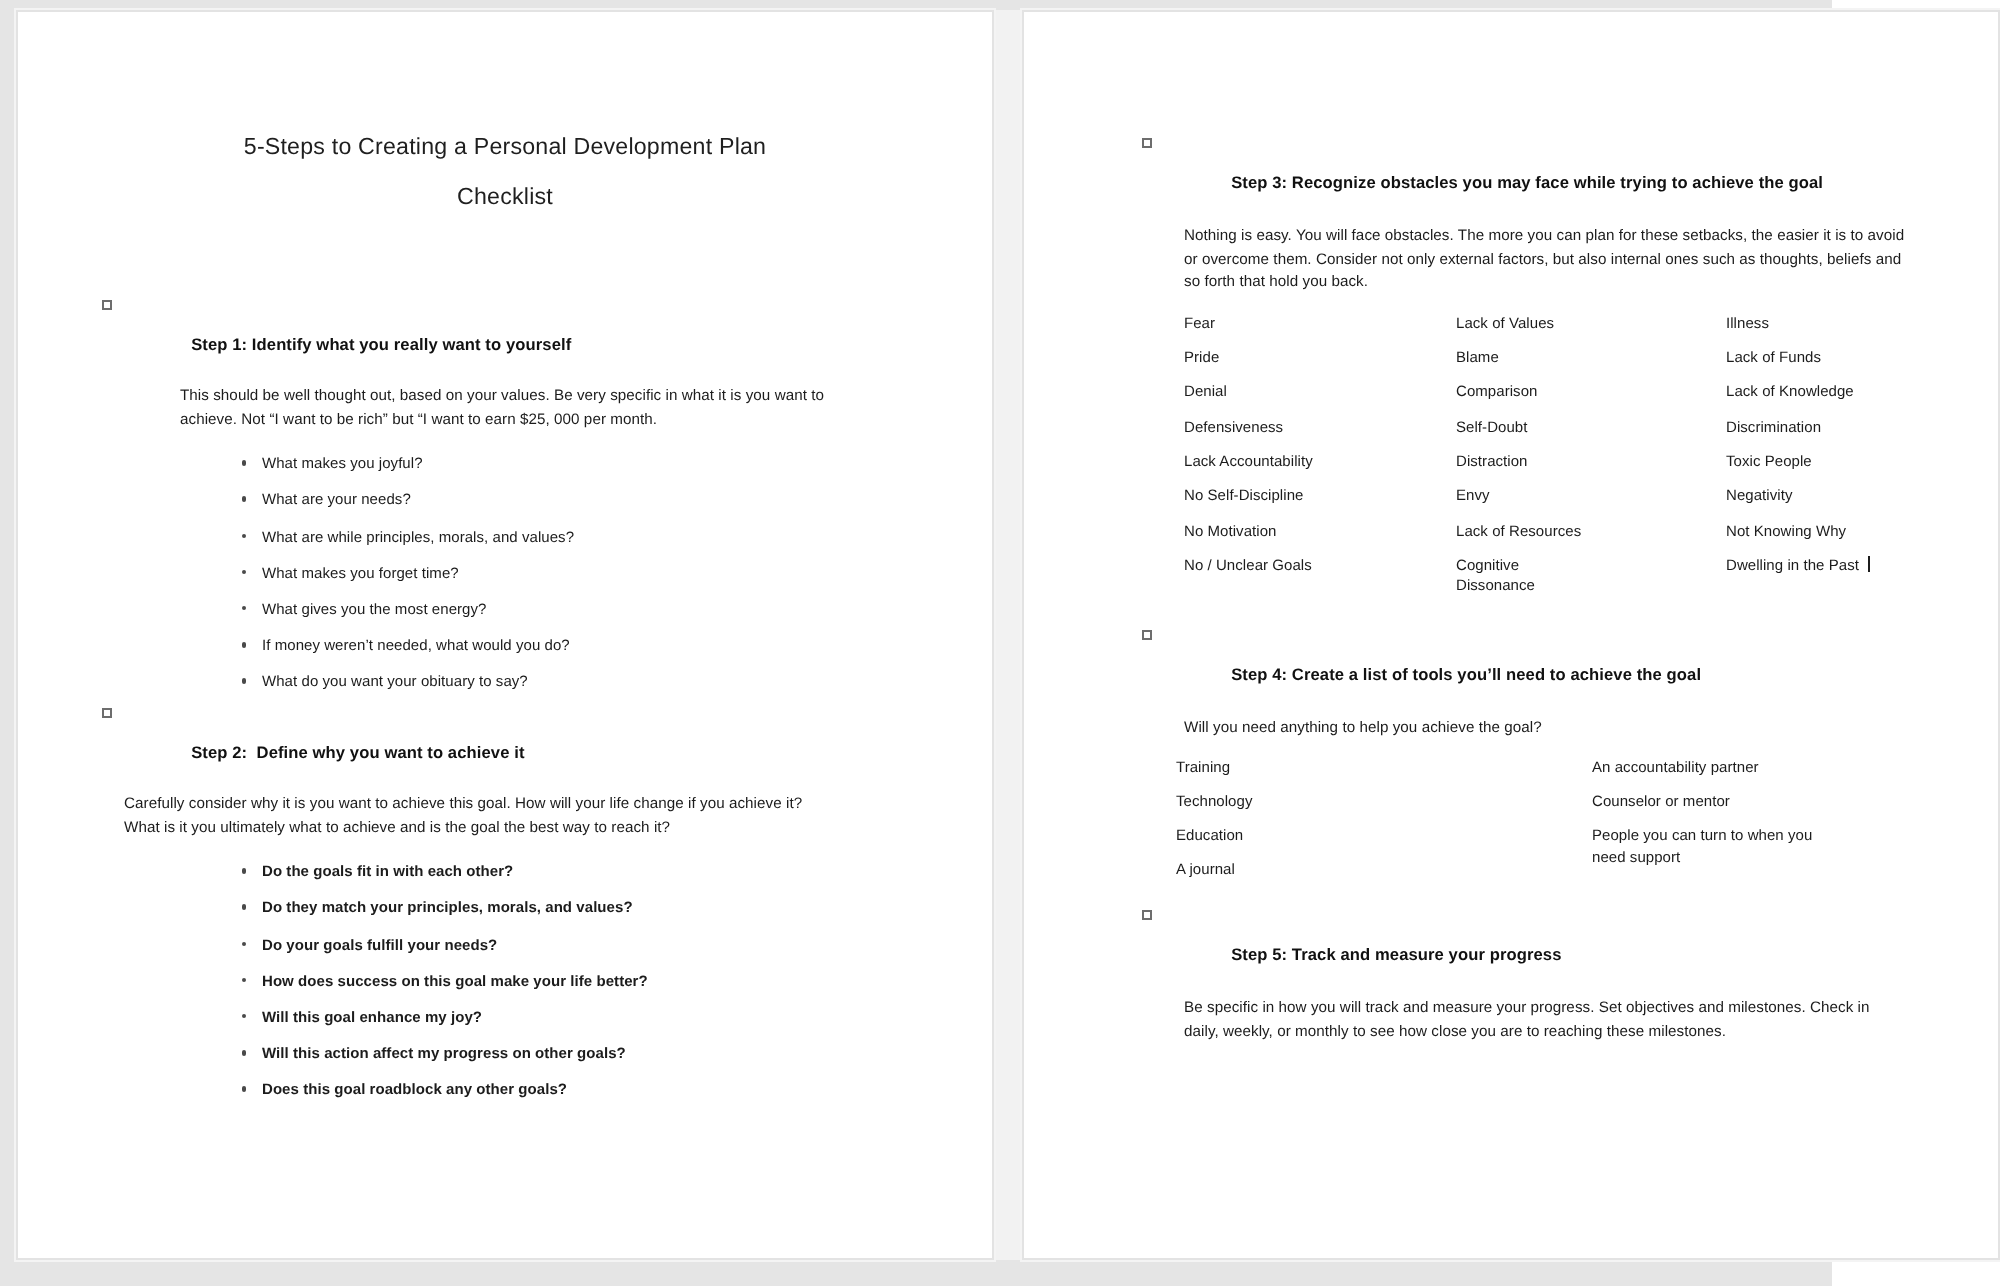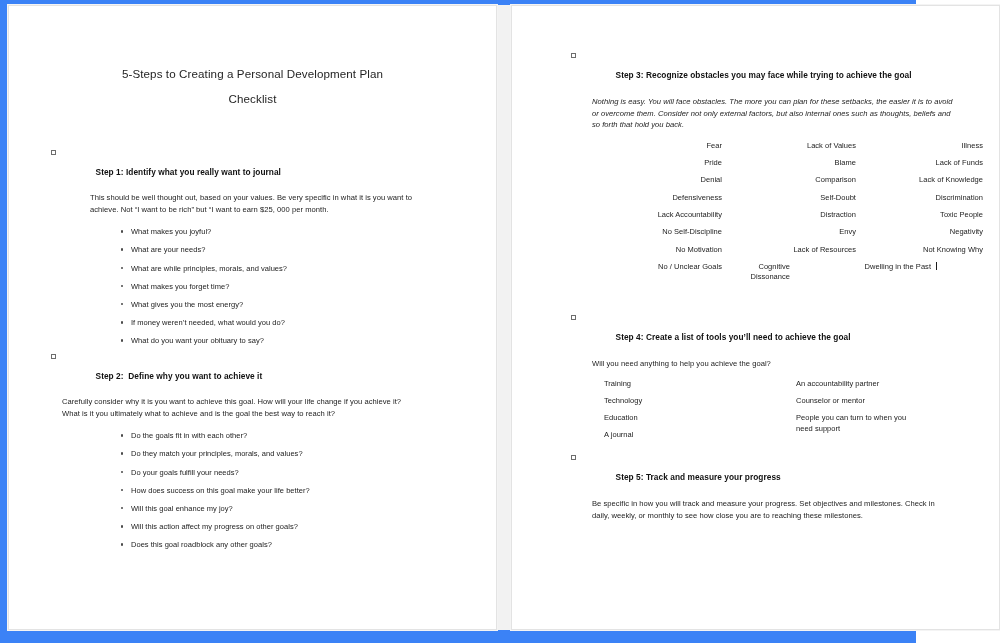--- a/index.html
+++ b/index.html
@@ -11,21 +11,21 @@
     width: 1000px;
     height: 643px;
     font-family: "Liberation Sans", sans-serif;
     color: #1a1a1a;
     overflow: hidden;
   }
   .workspace {
     position: relative;
     width: 916px;
     height: 643px;
-    background: #3b82f6;
+    background: #e5e5e5;
   }
   
   .page {
     position: absolute;
     top: 5px;
     width: 489px;
     height: 625px;
     background: #ffffff;
     border: 1px solid #e3e3e3;
     box-sizing: border-box;
@@ -145,65 +145,65 @@
 
   <div class="page page-left">
     <div class="page-inner">
 
       <div class="doc-title title-line1">5-Steps to Creating a Personal Development Plan</div>
       <div class="doc-title title-line2">Checklist</div>
 
       <div class="step-block" style="top:141px;">
         <div class="step-head" style="margin-left:63px;">
           <span class="step-marker" style="left:-21px;"></span>
-          <span class="step-title">Step 1: Identify what you really want to journal</span>
+          <span class="step-title">Step 1: Identify what you really want to yourself</span>
         </div>
         <div class="para" style="margin-left:81px; width:352px; margin-top:5px;">This should be well thought out, based on your values. Be very specific in what it is you want to achieve. Not “I want to be rich” but “I want to earn $25, 000 per month.</div>
         <ul class="qlist" style="margin-left:122px; margin-top:11px;">
           <li><span class="dot"></span><span>What makes you joyful?</span></li>
           <li><span class="dot"></span><span>What are your needs?</span></li>
           <li><span class="dot"></span><span>What are while principles, morals, and values?</span></li>
           <li><span class="dot"></span><span>What makes you forget time?</span></li>
           <li><span class="dot"></span><span>What gives you the most energy?</span></li>
           <li><span class="dot"></span><span>If money weren’t needed, what would you do?</span></li>
           <li><span class="dot"></span><span>What do you want your obituary to say?</span></li>
         </ul>
       </div>
 
       <div class="step-block" style="top:345px;">
         <div class="step-head" style="margin-left:63px;">
           <span class="step-marker" style="left:-21px;"></span>
           <span class="step-title">Step 2:  Define why you want to achieve it</span>
         </div>
         <div class="para" style="margin-left:53px; width:356px; margin-top:5px;">Carefully consider why it is you want to achieve this goal. How will your life change if you achieve it? What is it you ultimately what to achieve and is the goal the best way to reach it?</div>
-        <ul class="qlist" style="margin-left:122px; margin-top:11px;">
+        <ul class="qlist" style="margin-left:122px; margin-top:11px;font-weight:bold;">
           <li><span class="dot"></span><span>Do the goals fit in with each other?</span></li>
           <li><span class="dot"></span><span>Do they match your principles, morals, and values?</span></li>
           <li><span class="dot"></span><span>Do your goals fulfill your needs?</span></li>
           <li><span class="dot"></span><span>How does success on this goal make your life better?</span></li>
           <li><span class="dot"></span><span>Will this goal enhance my joy?</span></li>
           <li><span class="dot"></span><span>Will this action affect my progress on other goals?</span></li>
           <li><span class="dot"></span><span>Does this goal roadblock any other goals?</span></li>
         </ul>
       </div>
 
     </div>
   </div>
 
   <div class="page page-right">
     <div class="page-inner">
 
-      <div class="step-block" style="top:44px;">
+      <div class="step-block" style="top:60px;">
         <div class="step-head" style="margin-left:80px;">
           <span class="step-marker" style="left:-21px;"></span>
           <span class="step-title">Step 3: Recognize obstacles you may face while trying to achieve the goal</span>
         </div>
-        <div class="para" style="margin-left:80px; width:366px; margin-top:6px;font-style:italic;">Nothing is easy. You will face obstacles. The more you can plan for these setbacks, the easier it is to avoid or overcome them. Consider not only external factors, but also internal ones such as thoughts, beliefs and so forth that hold you back.</div>
-
-        <div class="colgrid" style="margin-top:10px; height:150px;text-align:right;">
+        <div class="para" style="margin-left:80px; width:366px; margin-top:6px;">Nothing is easy. You will face obstacles. The more you can plan for these setbacks, the easier it is to avoid or overcome them. Consider not only external factors, but also internal ones such as thoughts, beliefs and so forth that hold you back.</div>
+
+        <div class="colgrid" style="margin-top:10px; height:150px;">
           <div class="col" style="left:80px; width:130px;">
             <div class="cell">Fear</div>
             <div class="cell">Pride</div>
             <div class="cell">Denial</div>
             <div class="cell">Defensiveness</div>
             <div class="cell">Lack Accountability</div>
             <div class="cell">No Self-Discipline</div>
             <div class="cell">No Motivation</div>
             <div class="cell">No / Unclear Goals</div>
           </div>
@@ -231,21 +231,21 @@
       </div>
 
       <div class="step-block" style="top:306px;">
         <div class="step-head" style="margin-left:80px;">
           <span class="step-marker" style="left:-21px;"></span>
           <span class="step-title">Step 4: Create a list of tools you’ll need to achieve the goal</span>
         </div>
         <div class="para" style="margin-left:80px; width:366px; margin-top:6px;">Will you need anything to help you achieve the goal?</div>
 
         <div class="colgrid" style="margin-top:9px; height:80px;">
-          <div class="col" style="left:92px; width:190px;">
+          <div class="col" style="left:76px; width:190px;">
             <div class="cell">Training</div>
             <div class="cell">Technology</div>
             <div class="cell">Education</div>
             <div class="cell">A journal</div>
           </div>
           <div class="col" style="left:284px; width:140px;">
             <div class="cell">An accountability partner</div>
             <div class="cell">Counselor or mentor</div>
             <div class="cell two-line" style="width:128px; line-height:10.5px;">People you can turn to when you need support</div>
           </div>

